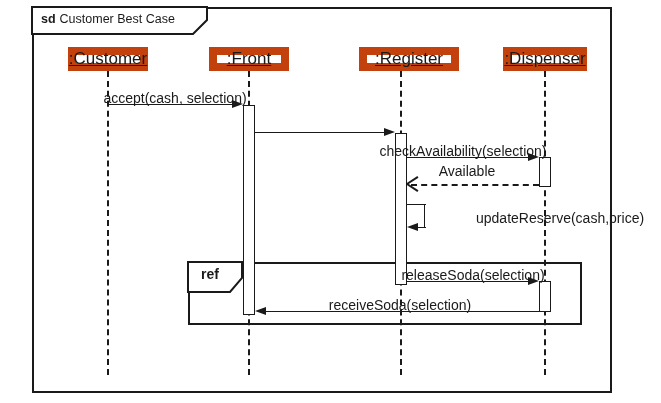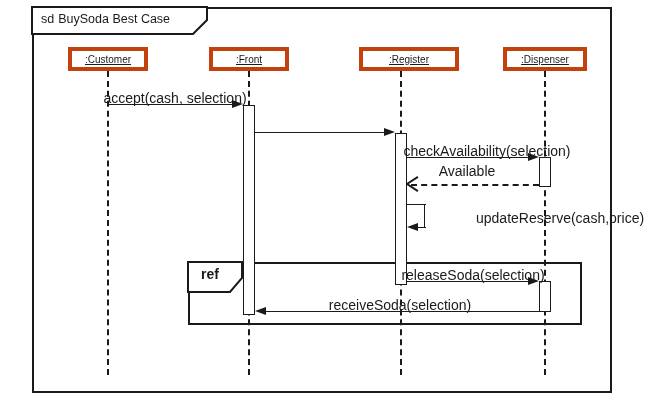--- a/index.html
+++ b/index.html
@@ -18,28 +18,28 @@
     position:absolute;
     border:2px solid #1a1a1a;
     background:transparent;
   }
   .pentagon-svg { position:absolute; }
   .frame-title {
     position:absolute;
     font-size:12.5px;
     white-space:nowrap;
   }
-  .frame-title .kw { font-weight:normal; margin-right:4px;text-align:center; }
+  .frame-title .kw { font-weight:bold; margin-right:4px;text-align:center; }
   .head {
     position:absolute;
     top:47px; height:24px;
-    border:4px solid #c2410c;
+    border:8px solid #c2410c;
     background:#fff;
     display:flex; align-items:center; justify-content:center;
-    font-size:10px;
+    font-size:17px;
   }
   .head span { text-decoration:underline; white-space:nowrap; }
   .lifeline {
     position:absolute;
     top:71px; height:304px; width:0;
     border-left:2px dashed #1a1a1a;
   }
   .refbox {
     position:absolute;
     border:2px solid #1a1a1a;
@@ -119,21 +119,21 @@
 
   <div class="mline" style="left:108px; top:104px; width:124px;"></div>
   <div class="ah-r" style="left:232px; top:100px;"></div>
   <div class="mlabel" style="left:175px; top:90px;">accept(cash, selection)</div>
 
   <div class="mline" style="left:255px; top:132px; width:129px;"></div>
   <div class="ah-r" style="left:384px; top:128px;"></div>
 
   <div class="mline" style="left:407px; top:157px; width:121px;"></div>
   <div class="ah-r" style="left:528px; top:153px;"></div>
-  <div class="mlabel" style="left:487px; top:143px;">checkAvailability(selection)</div>
+  <div class="mlabel" style="left:463px; top:143px;">checkAvailability(selection)</div>
 
   <div class="mline dashed" style="left:411px; top:184px; width:128px;"></div>
   <div class="open-ah" style="left:407px; top:184px;">
       <i class="up"></i>
       <i class="down"></i>
     </div>
   <div class="mlabel" style="left:467px; top:163px;">Available</div>
 
   <div>
     <div class="mline" style="left:407px; top:204px; width:19px;"></div>
@@ -161,16 +161,16 @@
     <span>:Register</span>
   </div>
   <div class="head" style="left:503px; width:84px;">
     <span>:Dispenser</span>
   </div>
 
   <svg class="pentagon-svg" style="left:31px; top:6px;" width="180" height="30">
     <polygon points="1,1 176,1 176,14 162,28 1,28" fill="#ffffff" stroke="#1a1a1a" stroke-width="2"></polygon>
   </svg>
   <div class="frame-title" style="left:41px; top:12px;">
-    <span class="kw">sd</span><span>BuySoda Best Case</span>
+    <span class="kw">sd</span><span>Customer Best Case</span>
   </div>
 
 </div>
 
 </body></html>

